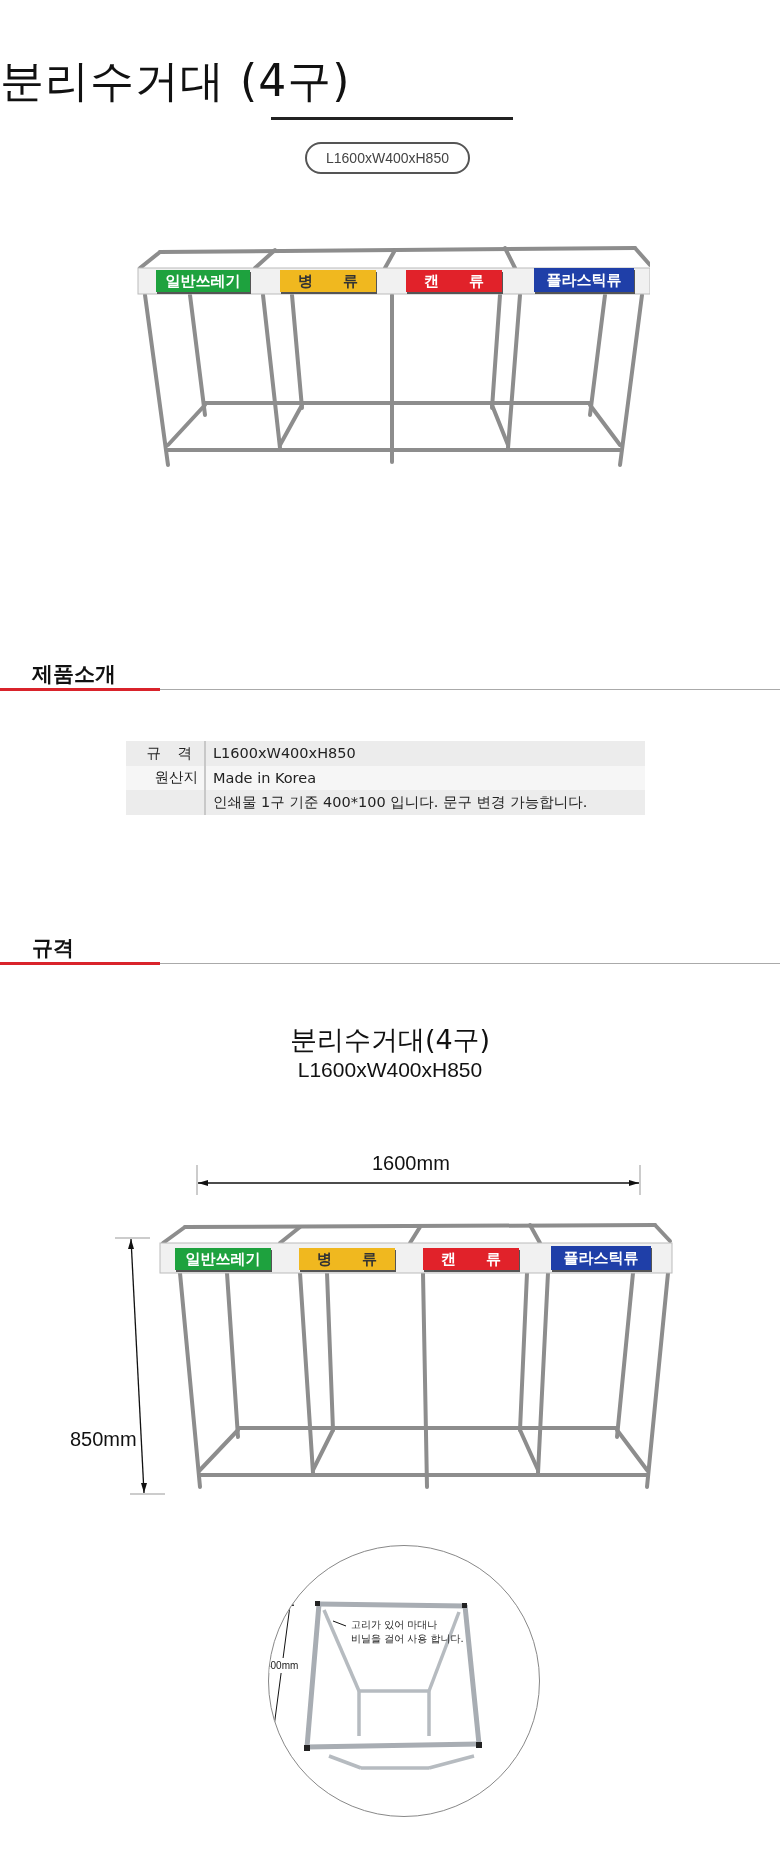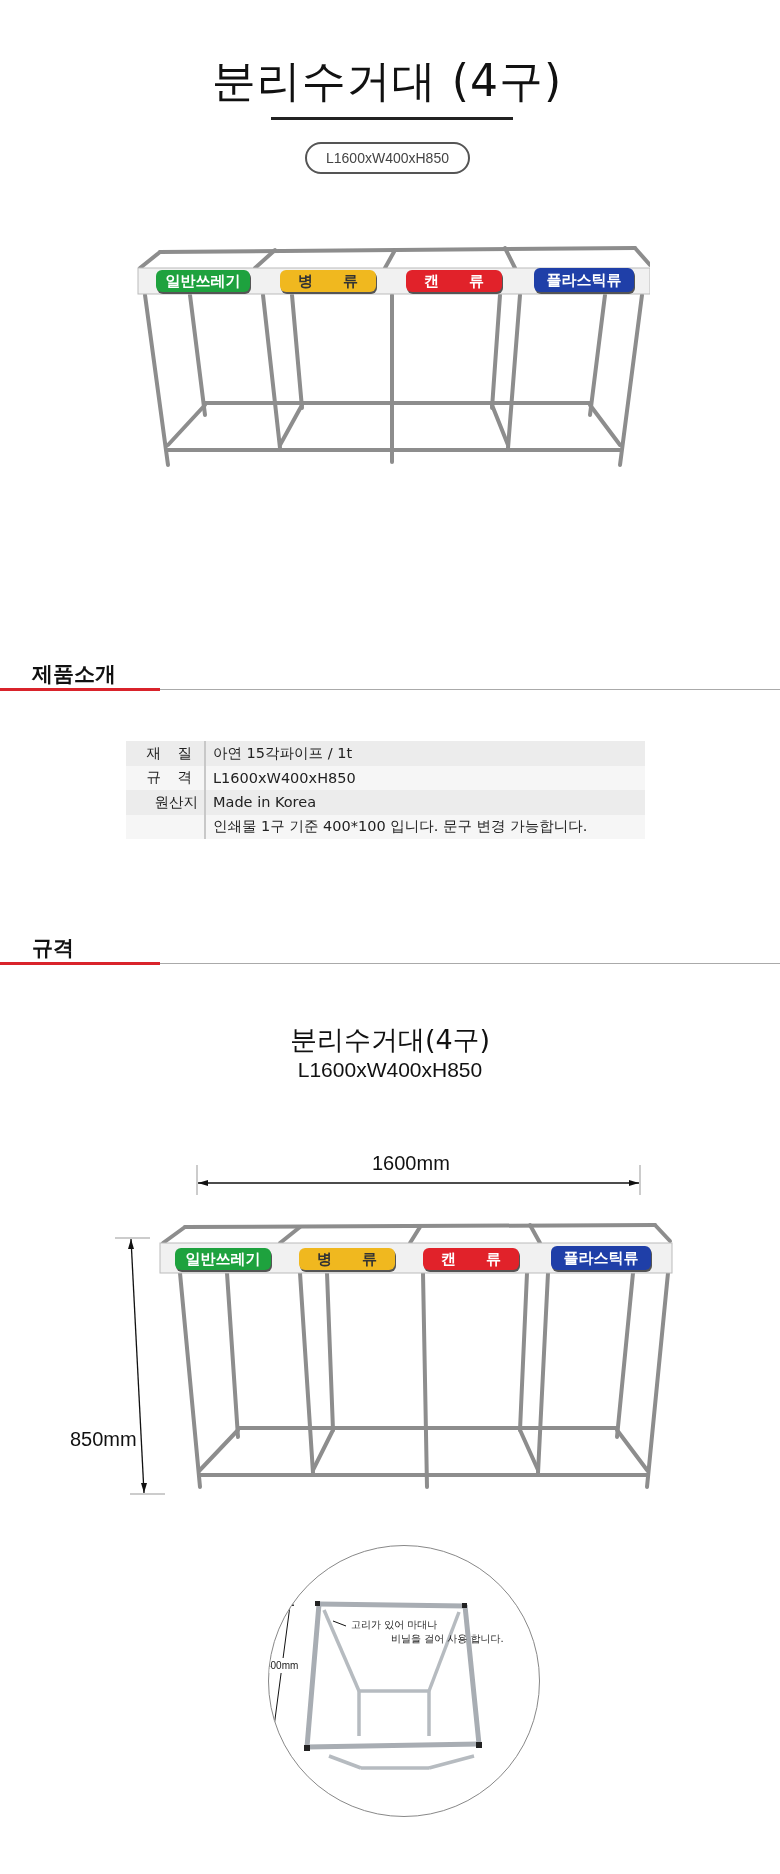--- a/index.html
+++ b/index.html
@@ -1,34 +1,34 @@
 <!DOCTYPE html>
 <html><head>
 <meta charset="utf-8">
 <style>
   html,body{margin:0;padding:0;background:#fff;}
   body{width:780px;height:1874px;position:relative;overflow:hidden;font-family:"DejaVu Sans","Liberation Sans",sans-serif;color:#111;}
   .abs{position:absolute;}
-  .title{left:0;width:774px;top:52px;text-align:center;font-size:44px;font-weight:500;letter-spacing:1px;color:#111;}
+  .title{left:0;width:774px;top:52px;text-align:left;font-size:44px;font-weight:500;letter-spacing:1px;color:#111;}
   .title-rule{left:271px;top:117px;width:242px;height:3px;background:#222;}
   .dim-pill{left:305px;top:142px;width:165px;height:32px;border:2.5px solid #555;border-radius:17px;box-sizing:border-box;text-align:center;line-height:28px;font-family:"Liberation Sans",sans-serif;font-size:14px;color:#444;}
   .section-h{left:25px;font-size:21px;font-weight:bold;color:#111;font-family:"DejaVu Sans",sans-serif;margin-left:7px;}
   .rule-gray{left:0;width:780px;height:1px;background:#aaa;}
   .rule-red{left:0;width:160px;height:3px;background:#d9232b;}
   .spec-table{left:126px;top:741px;width:519px;border-collapse:collapse;font-size:14.5px;color:#222;}
   .spec-table td{height:24.5px;padding:0;vertical-align:middle;}
   .spec-table tr:nth-child(odd) td{background:#ececec;}
   .spec-table tr:nth-child(even) td{background:#f6f6f6;}
   .spec-table td.k{width:72px;text-align:right;padding-right:6px;letter-spacing:6px;border-right:2px solid #c8c8c8;font-weight:500;}
   .spec-table td.k.tight{letter-spacing:0;}
   .spec-table td.v{padding-left:7px;}
   .spec-title{left:0;width:780px;top:1022px;text-align:center;font-size:27px;color:#111;}
   .spec-sub{left:0;width:780px;top:1058px;text-align:center;font-family:"Liberation Sans",sans-serif;font-size:21px;color:#111;}
   .dimlabel{font-family:"Liberation Sans",sans-serif;font-size:20px;color:#111;}
-  .sign{position:absolute;border-radius:6px;color:#fff;font-weight:bold;text-align:center;font-size:15px;box-shadow:1px 2px 0 #555;}
+  .sign{position:absolute;border-radius:0;color:#fff;font-weight:bold;text-align:center;font-size:15px;box-shadow:1px 2px 0 #555;}
   .callout{font-size:10px;color:#222;line-height:15px;}
 </style>
 </head>
 <body>
 
 <div class="abs title">분리수거대 (4구)</div>
 <div class="abs title-rule"></div>
 <div class="abs dim-pill">L1600xW400xH850</div>
 
 <div class="abs" style="left:130px;top:240px;width:520px;height:290px;">
@@ -68,24 +68,20 @@
   <div class="sign" style="left:276px;top:30px;width:96px;height:22px;line-height:22px;background:#e1222a;">캔　　류</div>
   <div class="sign" style="left:404px;top:28px;width:100px;height:24px;line-height:24px;background:#1f3fa8;">플라스틱류</div>
 </div>
 
 <div class="abs section-h" style="top:660px;">제품소개</div>
 <div class="abs rule-gray" style="top:689px;"></div>
 <div class="abs rule-red" style="top:688px;"></div>
 
 <table class="abs spec-table">
   <tbody>
-      <tr>
-    <td class="k">재 질</td>
-    <td class="v">아연 15각파이프 / 1t</td>
-  </tr>
   <tr>
     <td class="k">규 격</td>
     <td class="v">L1600xW400xH850</td>
   </tr>
   <tr>
     <td class="k tight">원산지</td>
     <td class="v">Made in Korea</td>
   </tr>
   <tr>
     <td class="k"></td>
@@ -179,14 +175,14 @@
     <g stroke="#111" stroke-width="1" fill="none">
       <line x1="20" y1="50" x2="28" y2="50"></line>
       <line x1="22" y1="52" x2="3" y2="196"></line>
       <line x1="64" y1="75" x2="77" y2="80"></line>
     </g>
     <polygon points="22,52 20,60 25,60" fill="#111"></polygon>
     <polygon points="3,196 2,188 7,188" fill="#111"></polygon>
   </svg>
   <div class="abs callout" style="left:-4px;top:112px;font-family:'Liberation Sans',sans-serif;font-size:10px;background:#fff;">400mm</div>
   <div class="abs callout" style="left:82px;top:71px;">고리가 있어 마대나</div>
-  <div class="abs callout" style="left:82px;top:85px;margin-left:40px;">비닐을 걸어 사용 합니다.</div>
+  <div class="abs callout" style="left:82px;top:85px;">비닐을 걸어 사용 합니다.</div>
 </div>
 
 </body></html>

